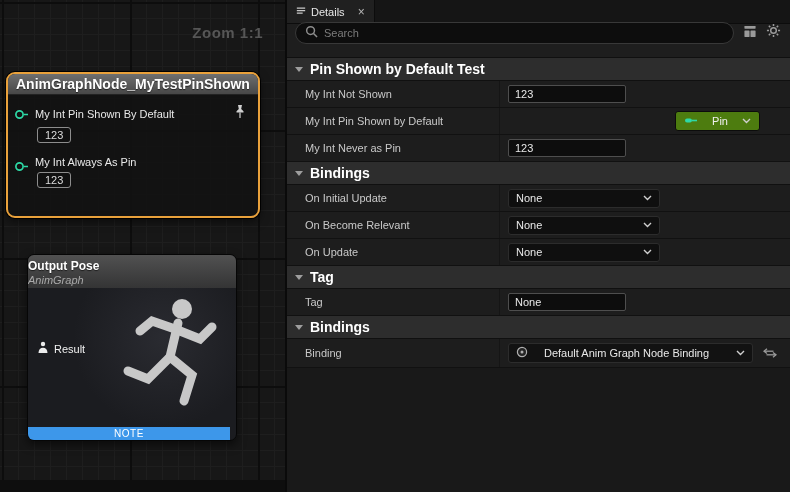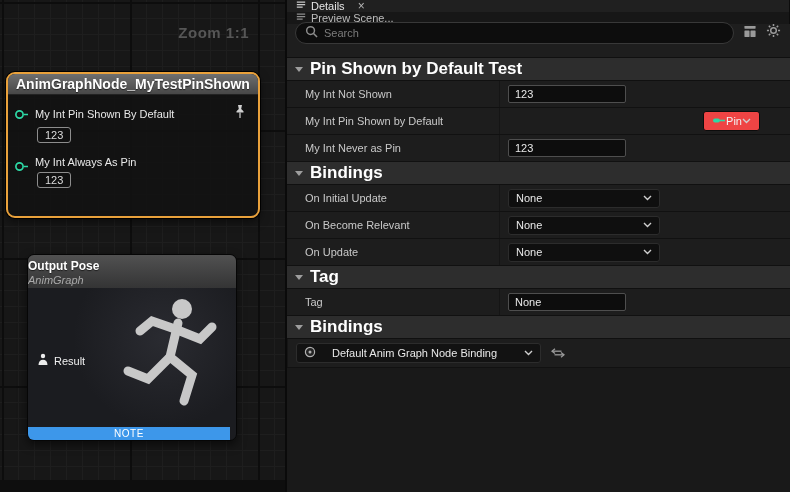--- a/index.html
+++ b/index.html
@@ -12,21 +12,21 @@
     background-color:#171717;
     background-image:
       linear-gradient(#0d0d0d 2px, transparent 2px),
       linear-gradient(90deg, #0d0d0d 2px, transparent 2px),
       linear-gradient(#1e1e1e 1px, transparent 1px),
       linear-gradient(90deg, #1e1e1e 1px, transparent 1px);
     background-size:128px 128px,128px 128px,16px 16px,16px 16px;
     background-position:2px 2px; }
   .graph-bottom-strip { position:absolute; left:0; bottom:0; width:100%; height:12px;
     background:#0e0e0e; }
-  .zoom-label { position:absolute; top:24px; right:36px; font-size:15px; font-weight:bold;
+  .zoom-label { position:absolute; top:24px; right:22px; font-size:15px; font-weight:bold;
     color:#565656; letter-spacing:0.5px; }
 
   .anim-node { position:absolute; left:6px; top:72px; width:254px;
     border:2px solid #e9a13b; border-radius:9px; background:rgba(18,18,18,0.93);
     box-shadow:0 0 0 1px #000, 0 4px 10px rgba(0,0,0,0.5); overflow:hidden; }
   .anim-node-header { height:21px; background:linear-gradient(#6f6f6f,#474747);
     color:#fff; font-size:14px; font-weight:bold; line-height:21px; padding-left:8px;
     text-shadow:0 1px 1px rgba(0,0,0,0.6); border-bottom:1px solid #222; }
   .anim-node-body { padding:9px 8px 12px 4px; }
   .pin-row { display:flex; align-items:flex-start; margin-bottom:13px; }
@@ -43,65 +43,65 @@
   .output-node { position:absolute; left:27px; top:254px; width:210px; height:187px;
     border:1px solid #060606; border-radius:7px; overflow:hidden;
     background:radial-gradient(120px 120px at 65% 45%, #2a2b31, #1b1c20 75%);
     box-shadow:0 4px 10px rgba(0,0,0,0.55); }
   .output-header { padding:4px 9px 2px 0;
     background:linear-gradient(rgba(84,84,84,0.95), rgba(56,56,56,0.85)); }
   .output-title { color:#fff; font-size:12px; font-weight:bold;
     text-shadow:0 1px 1px rgba(0,0,0,0.6); }
   .output-subtitle { color:#a9a9a9; font-size:11px; font-style:italic; margin-top:1px; }
   .mannequin { position:absolute; right:6px; top:40px; opacity:0.92; }
-  .result-row { position:absolute; left:9px; top:97px; display:flex; align-items:center;
+  .result-row { position:absolute; left:9px; top:85px; display:flex; align-items:center;
     gap:5px; }
   .result-label { color:#f0f0f0; font-size:11px; }
   .note-bar { position:absolute; left:0; right:6px; bottom:0; height:13px;
     background:#3d97ea; color:#fff; font-size:10px; text-align:center;
     line-height:13px; letter-spacing:0.5px; }
 
   
   .details { flex:1; display:flex; flex-direction:column; background:#191919;
     border-left:2px solid #0a0a0a; }
   .tabbar { height:24px; background:#151515; display:flex; align-items:stretch;
-    border-bottom:1px solid #0c0c0c;flex-direction:column; }
+    border-bottom:1px solid #0c0c0c; }
   .tab { display:flex; align-items:center; gap:5px; padding:0 9px; font-size:11px;
     color:#e6e6e6; background:#202020; border-right:1px solid #0c0c0c; }
   .tab.inactive { background:#171717; color:#bdbdbd; }
   .tab-close { color:#b7b7b7; font-size:12px; margin-left:8px; line-height:1; }
   .searchrow { height:34px; display:flex; align-items:center; gap:9px;
     padding:0 9px 16px 8px; background:#1e1e1e; border-bottom:1px solid #101010; }
   .searchbox { flex:1; display:flex; align-items:center; gap:6px; height:22px;
     background:#0d0d0d; border:1px solid #383838; border-radius:11px; padding:0 9px; }
   .searchbox input { flex:1; background:transparent; border:none; outline:none;
     color:#cfcfcf; font-size:11px; font-family:"Liberation Sans", sans-serif; }
   .searchbox input::placeholder { color:#7c7c7c; }
 
   .props { flex:1; background:#191919; overflow:hidden; }
   .sec-header { height:23px; display:flex; align-items:center; gap:7px;
     padding-left:8px; background:#2d2d2d; border-bottom:1px solid #101010;
-    color:#fff; font-size:17px; font-weight:bold; }
+    color:#fff; font-size:14px; font-weight:bold; }
   .tri-down { width:0; height:0; border-left:4px solid transparent;
     border-right:4px solid transparent; border-top:5px solid #9e9e9e; }
   .prow { height:27px; display:flex; align-items:stretch; background:#1d1d1d;
     border-bottom:1px solid #111; }
   .plabel { width:212px; padding-left:18px; display:flex; align-items:center;
     color:#c9c9c9; font-size:11px; }
   .pvalue { flex:1; display:flex; align-items:center; padding:0 8px;
     border-left:1px solid #151515; }
   .textfield { width:118px; height:18px; display:flex; align-items:center;
     padding:0 6px; background:#0d0d0d; border:1px solid #4e4e4e; border-radius:2px;
     color:#e8e8e8; font-size:11px; }
   .dropdown { width:152px; height:19px; display:flex; align-items:center;
     padding:0 7px; background:#0f0f0f; border:1px solid #2c2c2c; border-radius:3px;
     color:#e8e8e8; font-size:11px; }
   .dropdown .dd-text { flex:1; }
   .pin-combo { margin-left:auto; margin-right:22px; display:flex; align-items:center;
-    gap:0; height:20px; padding:0 8px; background:#ef4444; border:1px solid #0c0c0c;
+    gap:14px; height:20px; padding:0 8px; background:#4d7c0f; border:1px solid #0c0c0c;
     border-radius:3px; color:#f0f0f0; font-size:11px; }
   .binding-combo { width:245px; height:20px; display:flex; align-items:center; gap:16px;
     padding:0 7px; background:#121212; border:1px solid #2c2c2c; border-radius:3px;
     color:#e8e8e8; font-size:11px; }
   .binding-combo .dd-text { flex:1; white-space:nowrap; overflow:hidden; }
   .bind-arrows { margin-left:10px; display:flex; align-items:center; }
   .brow { height:29px; }
 </style>
 </head>
 <body>
@@ -191,28 +191,20 @@
     <div class="tabbar">
       <div class="tab">
         <span>
           <svg width="10" height="10" viewBox="0 0 12 12">
               <path d="M1 2.5h10M1 5.5h10M1 8.5h7" stroke="#c9c9c9" stroke-width="1.4"></path>
             </svg>
         </span>
         <span>Details</span>
         <span class="tab-close">×</span>
       </div>
-      <div class="tab inactive">
-        <span>
-          <svg width="10" height="10" viewBox="0 0 12 12">
-              <path d="M1 2.5h10M1 5.5h10M1 8.5h7" stroke="#8f8f8f" stroke-width="1.4"></path>
-            </svg>
-        </span>
-        <span>Preview Scene...</span>
-      </div>
     </div>
 
     <div class="searchrow">
       <div class="searchbox">
         <span>
           <svg width="13" height="13" viewBox="0 0 14 14" fill="none" stroke="#8d8d8d" stroke-width="1.6">
               <circle cx="6" cy="6" r="4.2"></circle>
               <path d="M9.2 9.2L13 13"></path>
             </svg>
         </span>
@@ -322,20 +314,21 @@
             <span>None</span>
           </div>
         </div>
       </div>
 
       <div class="sec-header">
         <span class="tri-down"></span>
         <span>Bindings</span>
       </div>
       <div class="prow brow">
+        <div class="plabel">Binding</div>
         <div class="pvalue">
           <div class="binding-combo">
             <span>
               <svg width="12" height="12" viewBox="0 0 12 12">
                   <circle cx="6" cy="6" r="4.6" fill="#242424" stroke="#b0b0b0" stroke-width="1.2"></circle>
                   <circle cx="6" cy="6" r="1.5" fill="#b0b0b0"></circle>
                 </svg>
             </span>
             <span class="dd-text">Default Anim Graph Node Binding</span>
             <svg width="9" height="6" viewBox="0 0 9 6">

